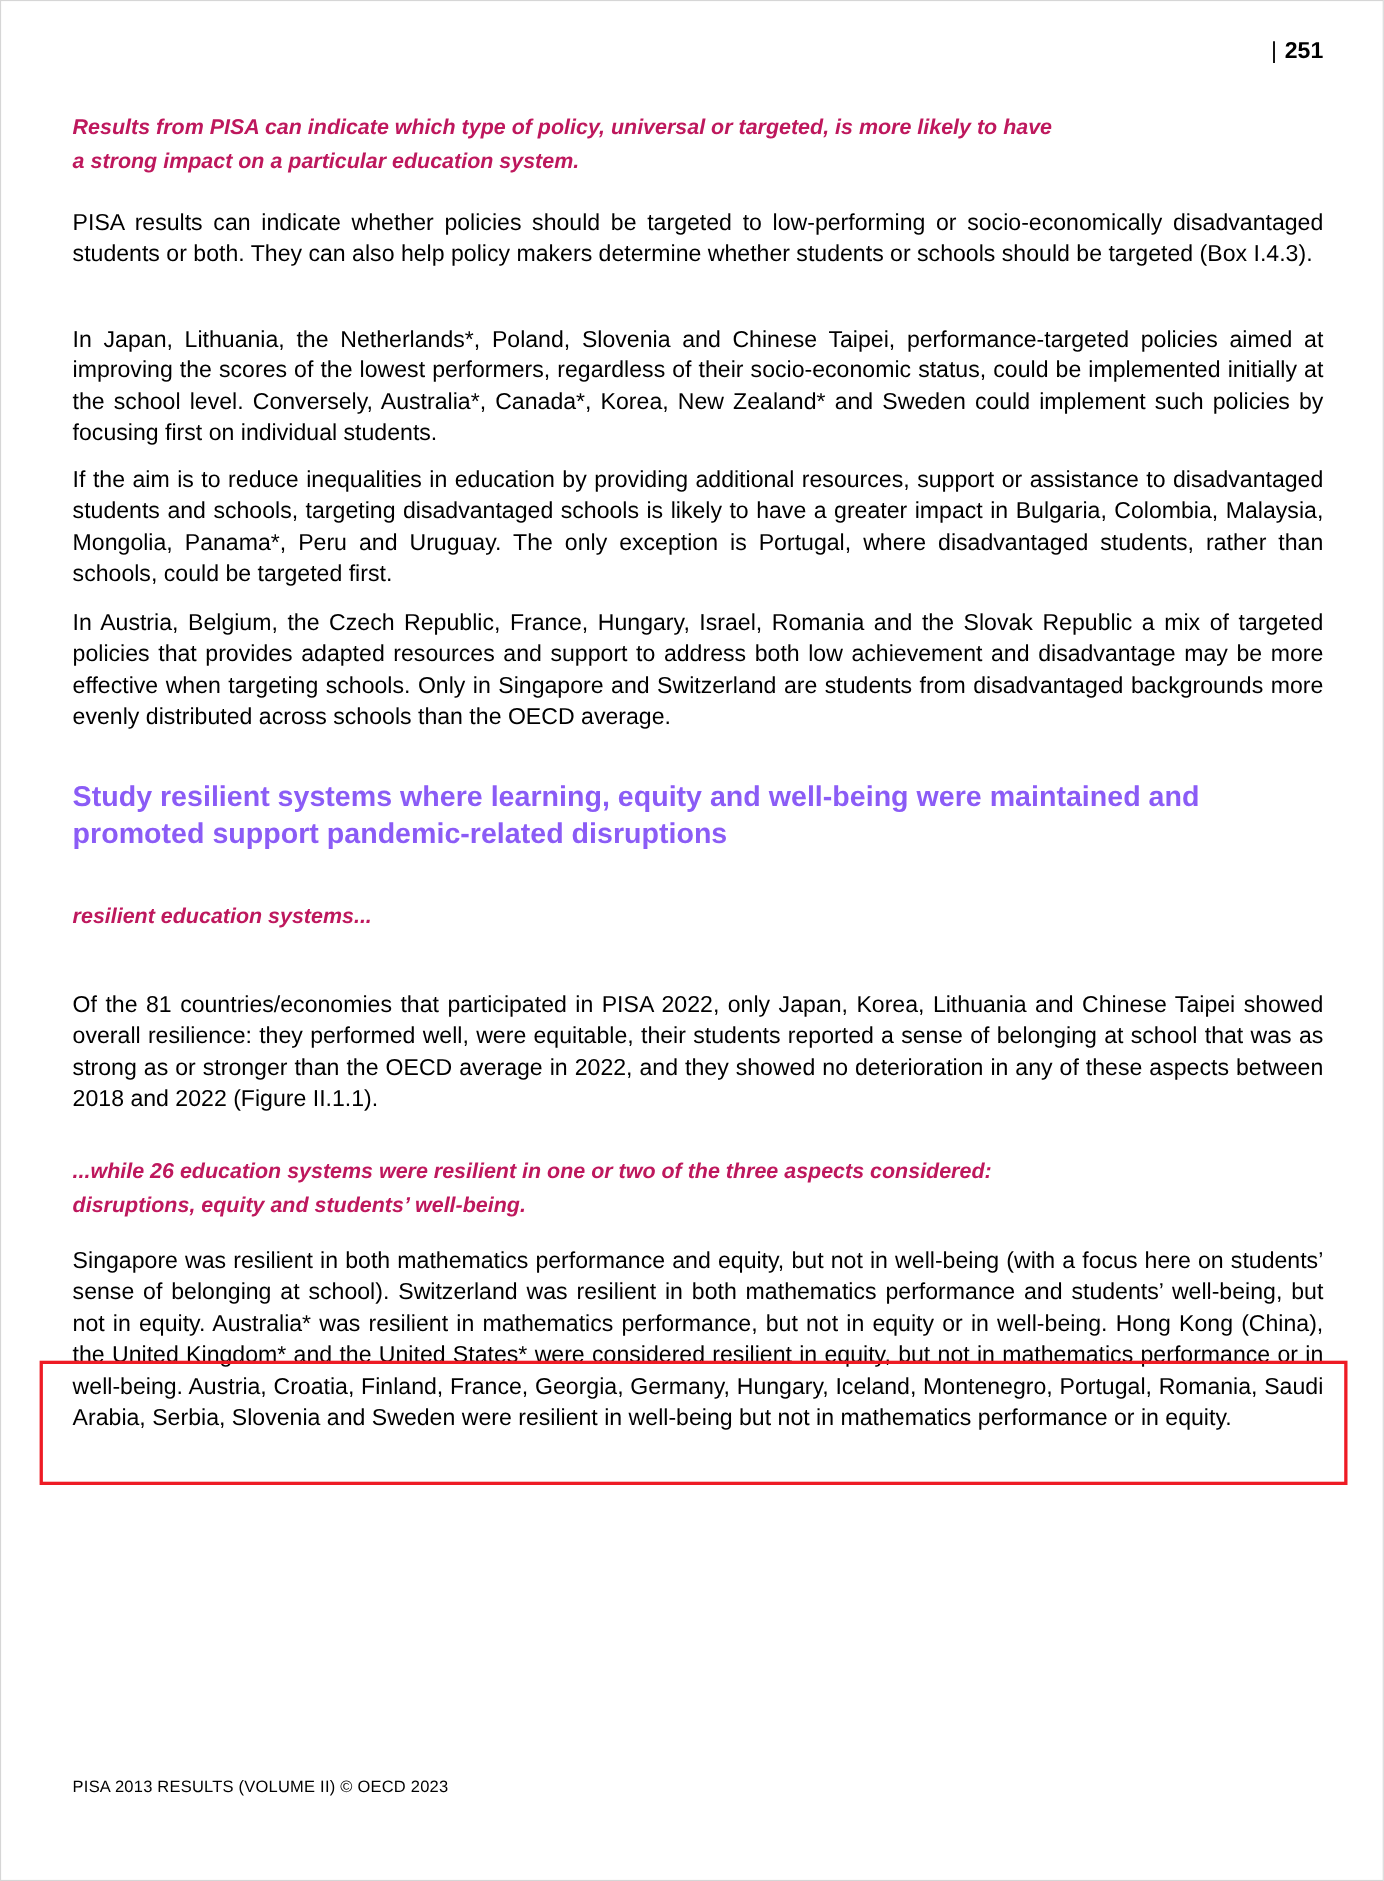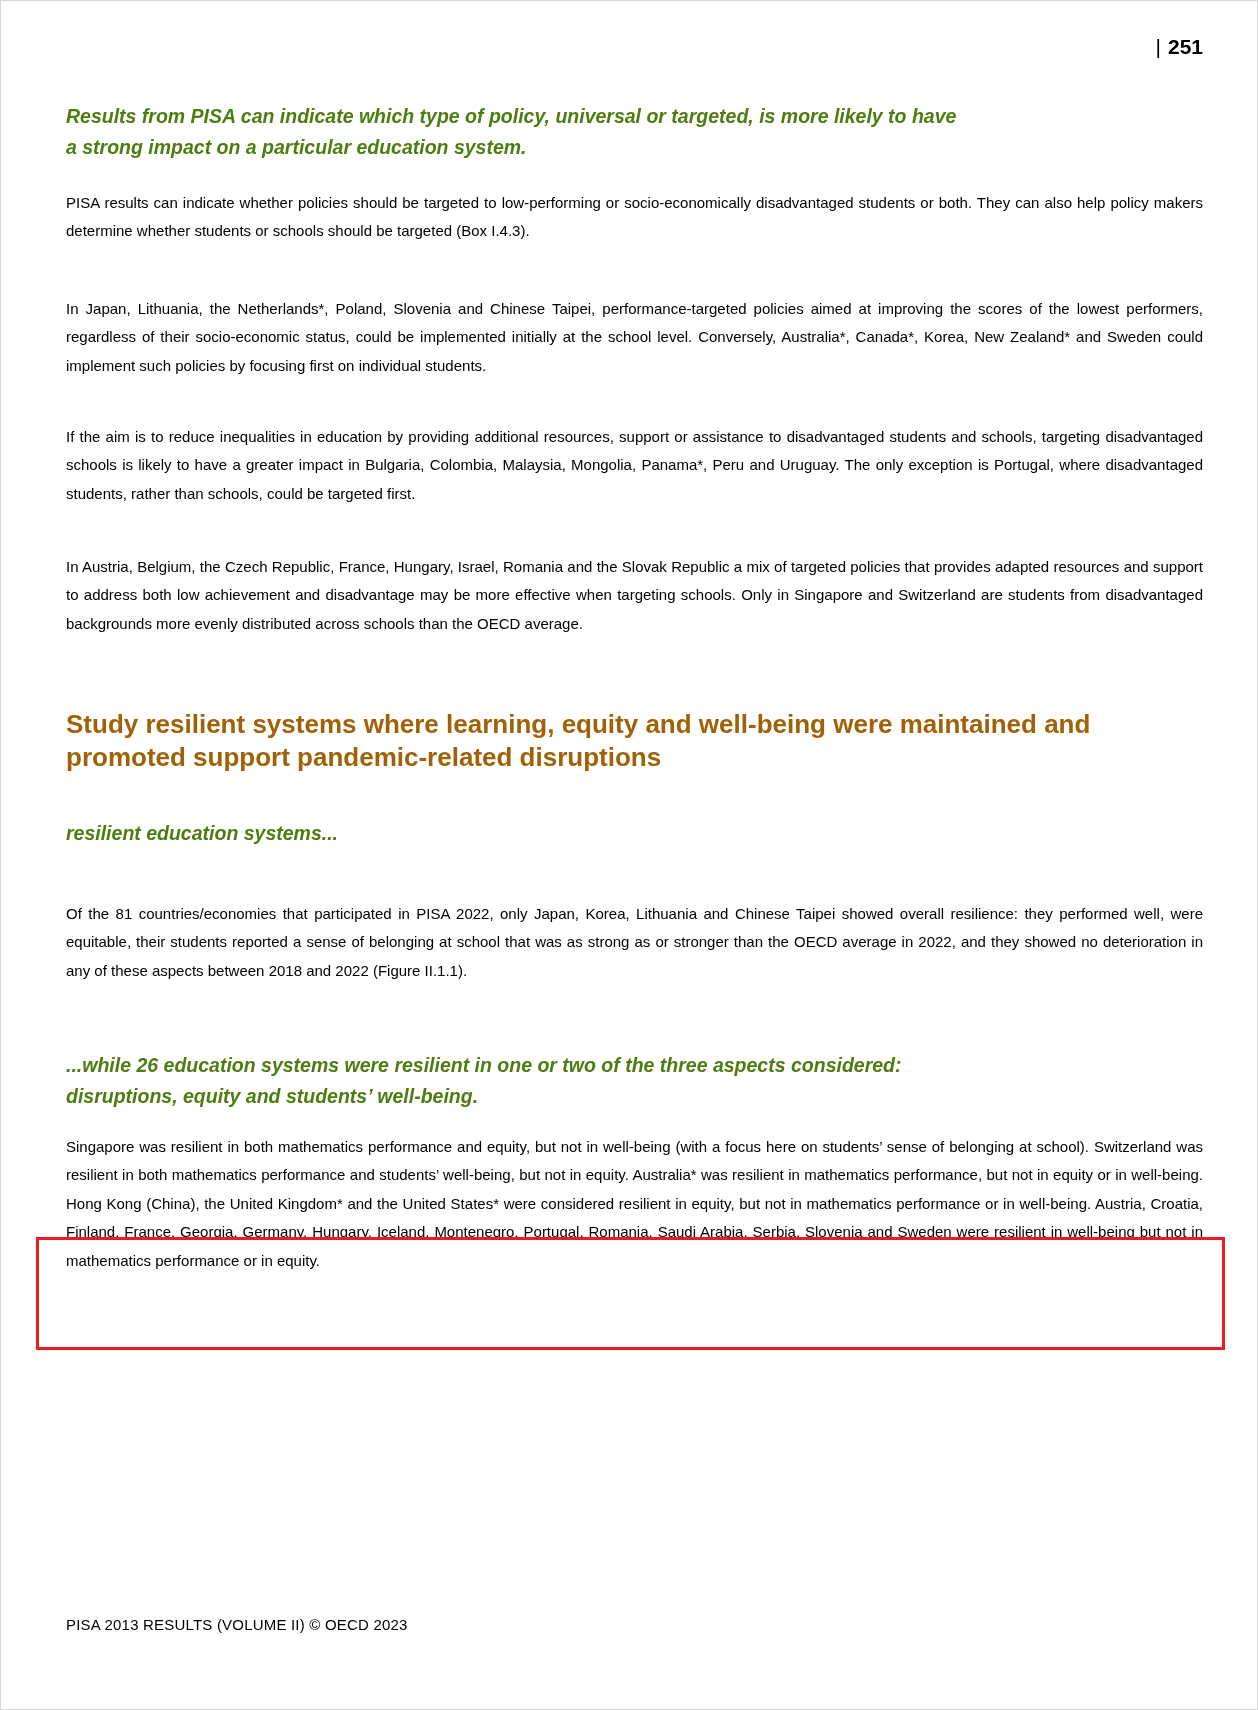--- a/index.html
+++ b/index.html
@@ -23,35 +23,35 @@
     font-size: 21px; line-height: 26px;
     white-space: nowrap;
     margin-left: 26px;
   }
   .pagenum .pipe { font-weight: 400; padding-right: 7px; }
   .pagenum .num  { font-weight: 700; }
   .lead-heading, .sub-heading {
     left: 65px; width: 1140px;
     font-size: 19.5px; line-height: 31px;
     font-weight: 700; font-style: italic;
-    color: #4d7c0f;
+    color: #be185d;
   }
   .lead-heading { top: 100px; }
   .sub-heading-four  { top: 817px; }
   .sub-heading-while { top: 1049px; }
   .section-heading {
     left: 65px; top: 707px; width: 1145px;
     font-size: 26px; line-height: 32.5px;
     font-weight: 700;
-    color: #a16207;
+    color: #8b5cf6;
   }
   .ln { display: block; }
   .para {
     left: 65px; width: 1137px;
-    font-size: 15px; line-height: 28.4px;
+    font-size: 21px; line-height: 28.4px;
     text-align: justify;
     margin: 0;
   }
   .para-1 { top: 188px; }
   .para-2 { top: 294px; }
   .para-3 { top: 422px; }
   .para-4 { top: 552px; }
   .para-5 { top: 899px; }
   .para-6 { top: 1132px; }
   .redbox {

